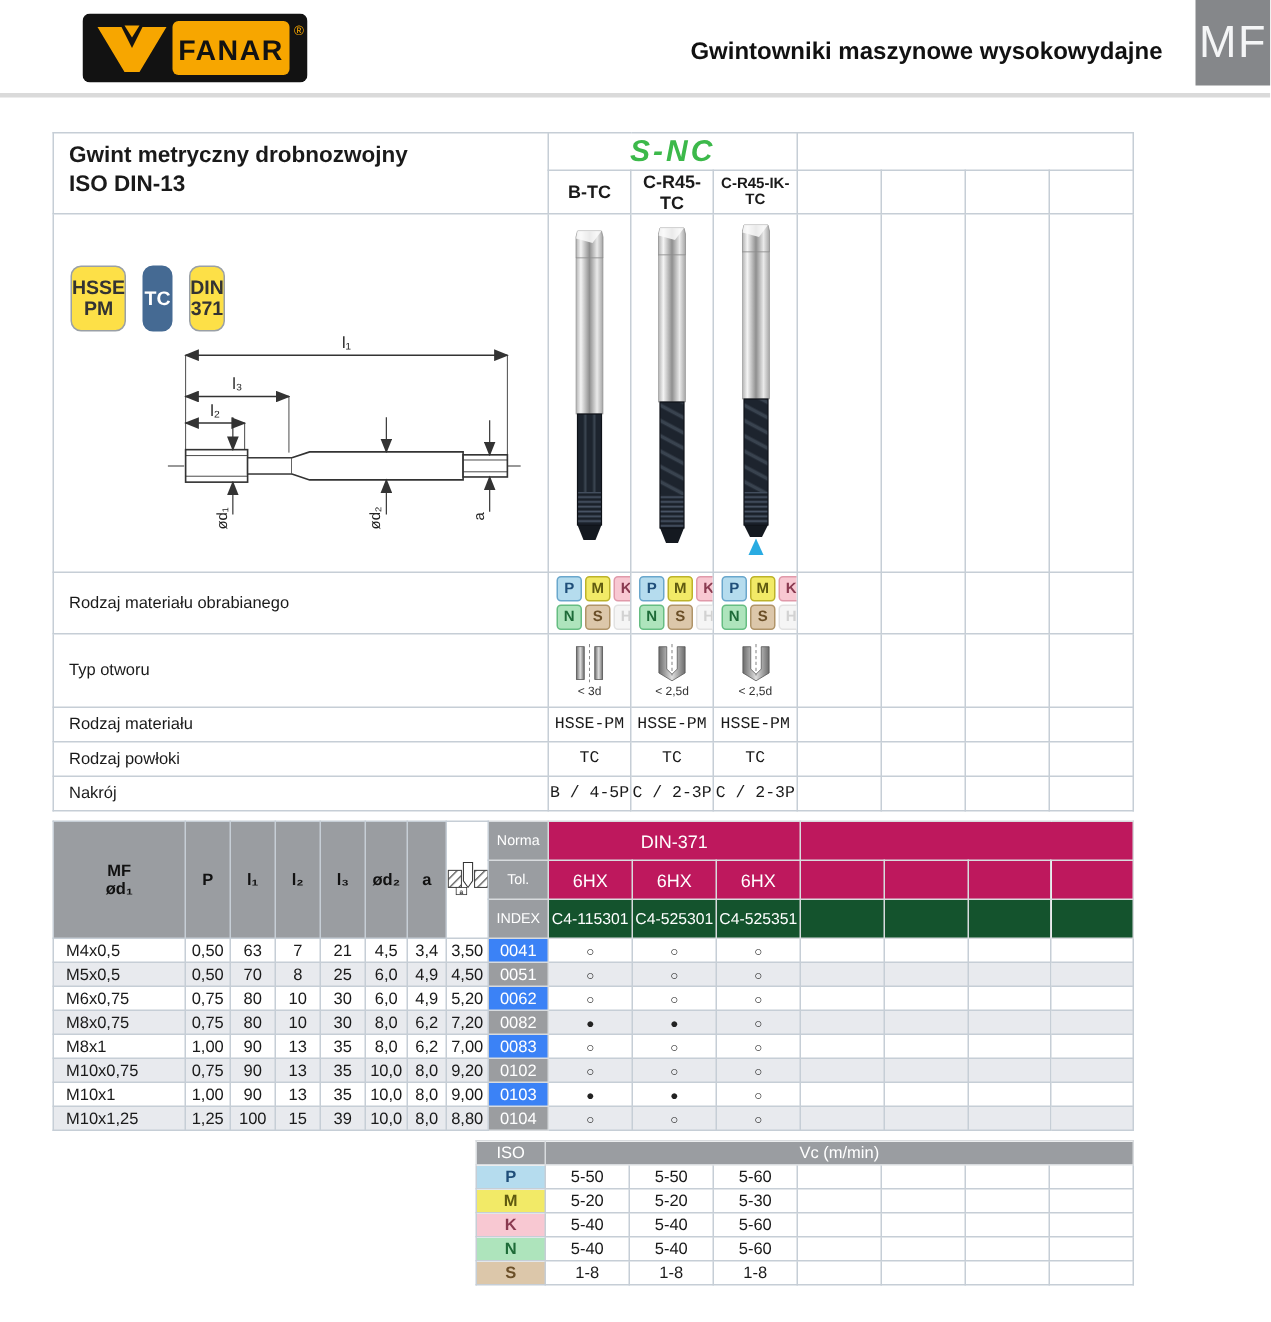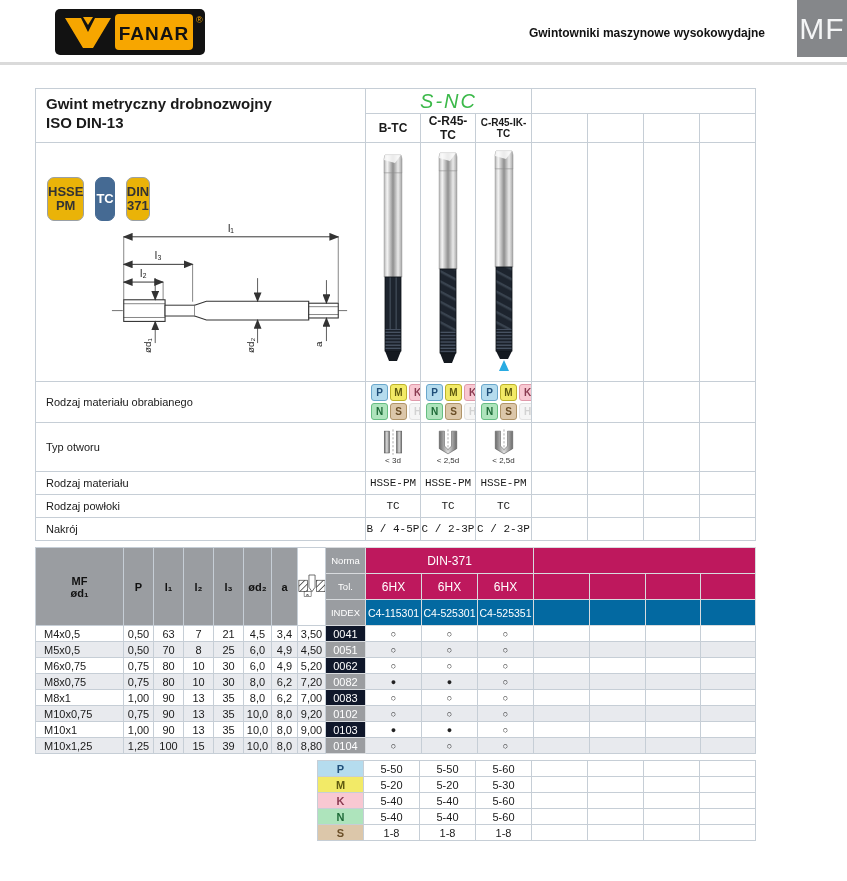--- a/index.html
+++ b/index.html
@@ -1,41 +1,41 @@
 <!DOCTYPE html>
 <html><head>
 <meta charset="utf-8">
 <style>
   html,body{margin:0;padding:0;background:#fff;}
   .page{position:relative;width:847px;height:881px;background:#fff;overflow:hidden;
         font-family:"Liberation Sans","DejaVu Sans",sans-serif;color:#1a1a1a;}
   
   .logo{position:absolute;left:55px;top:9px;}
-  .page-title{position:absolute;right:82px;top:26px;font-size:12px;font-weight:bold;color:#111;}
+  .page-title{position:absolute;right:72px;top:26px;font-size:16px;font-weight:bold;color:#111;}
   .mf-badge{position:absolute;right:0;top:0;width:50px;height:57px;background:#85878a;
             display:flex;align-items:center;justify-content:center;
             color:#f4f5f6;font-size:30px;letter-spacing:1px;}
   .divider{position:absolute;left:0;top:62px;width:847px;height:3px;background:#dadada;}
   
   .content{position:absolute;left:35px;top:88px;width:721px;}
   table{border-collapse:collapse;table-layout:fixed;}
   td,th{border:1px solid #c6ced6;padding:0;font-size:11px;overflow:hidden;}
   
   .spec-table{width:720px;}
   .spec-title{vertical-align:top;text-align:left;padding:6px 10px;font-size:15px;font-weight:bold;line-height:1.25;}
-  .snc{color:#3cb94a;font-size:20px;font-weight:normal;font-style:italic;text-align:center;height:24px;letter-spacing:2px;}
+  .snc{color:#3cb94a;font-size:20px;font-weight:bold;font-style:italic;text-align:center;height:24px;letter-spacing:2px;}
   .prod{font-weight:bold;font-size:12px;text-align:center;height:22px;}
   .prod.small{font-size:10px;margin-top:16px;}
   .r-img td{height:238px;vertical-align:middle;}
   .draw-cell{vertical-align:top;}
   .draw-wrap{display:flex;align-items:flex-start;padding-top:4px;}
   .side-icons{width:72px;display:flex;align-items:center;gap:11px;padding-top:2px;}
   .sq-badge{width:44px;height:42px;border-radius:7px;display:flex;flex-direction:column;
             align-items:center;justify-content:center;font-weight:bold;font-size:13px;line-height:1.1;}
-  .sq-badge.white{background:#eab308;border:1.5px solid #9aa0a6;color:#333;}
+  .sq-badge.white{background:#fde047;border:1.5px solid #9aa0a6;color:#333;}
   .sq-badge.blue{background:#456a93;border:1.5px solid #456a93;color:#fff;}
   .tech-drawing{margin-top:44px;}
   .tap-cell{text-align:center;}
   .lbl{text-align:left;padding:2px 10px;font-size:11px;}
   .val{text-align:center;font-size:11px;font-family:Liberation Mono, monospace;}
   .r-mat td{height:33px;}
   .r-hole td{height:44px;}
   .r-thin td{height:18px;}
   .mat-badges{display:grid;grid-template-columns:repeat(3,17px);grid-gap:2px;margin:2px 0 2px 5px;}
   .mb{width:15px;height:15px;border-radius:3px;font-size:10px;font-weight:bold;
@@ -47,26 +47,26 @@
   .mb-s{background:#dcc7aa;border:1px solid #b09468;color:#6b4f28;}
   .mb-h{background:#f5f5f5;border:1px solid #e2e2e2;color:#d2d2d2;}
   .hole-wrap{display:flex;flex-direction:column;align-items:center;line-height:1;}
   .hole-label{font-size:8px;color:#333;margin-top:1px;}
   
   .main-table{width:720px;margin-top:6px;}
   .main-table th{font-weight:bold;}
   .h-gray{background:#9a9da1;color:#111;font-size:11px;font-weight:bold;}
   .m-label{background:#9a9da1;color:#fff;font-size:9.5px;font-weight:normal;border-color:#d8dbde;}
   .m-val{background:#be185d;color:#fff;font-size:12px;font-weight:normal;border-color:#d8dbde;}
-  .m-idx{background:#0369a1;color:#fff;font-size:10.5px;font-weight:normal;border-color:#d8dbde;}
+  .m-idx{background:#14532d;color:#fff;font-size:10.5px;font-weight:normal;border-color:#d8dbde;}
   .main-table tr.hrow{height:26px;}
   .main-table tr.drow{height:16px;}
   .main-table td{text-align:center;}
   .c-mf{text-align:left !important;padding-left:8px;}
-  .c-idx{background:#0f172a;color:#fff;border-color:#d8dbde;}
+  .c-idx{background:#3b82f6;color:#fff;border-color:#d8dbde;}
   .c-av{font-size:9px;color:#222;}
   tr.alt td{background:#e8eaee;}
   tr.alt td.c-idx{background:#9b9da0;}
   
   .speed-table{width:438px;margin-top:6px;margin-left:282px;}
   .speed-table tr{height:16px;}
   .speed-table th{background:#9a9da1;color:#fff;font-size:11px;font-weight:normal;border-color:#d8dbde;}
   .speed-table td{text-align:center;font-size:11px;}
   .grade{font-weight:bold;}
   .g-p{background:#b5dcee;color:#1f4e79;}
@@ -584,20 +584,24 @@
         <col style="width:46px">
           <col style="width:56px">
           <col style="width:56px">
           <col style="width:56px">
         <col style="width:56px">
           <col style="width:56px">
           <col style="width:56px">
           <col style="width:56px">
       </colgroup>
       <tbody>
+          <tr>
+        <th>ISO</th>
+        <th colspan="7">Vc (m/min)</th>
+      </tr>
       <tr>
         <td class="grade g-p">P</td>
         <td>5-50</td>
         <td>5-50</td>
         <td>5-60</td>
         <td></td>
             <td></td>
         <td></td>
             <td></td>
       </tr>

